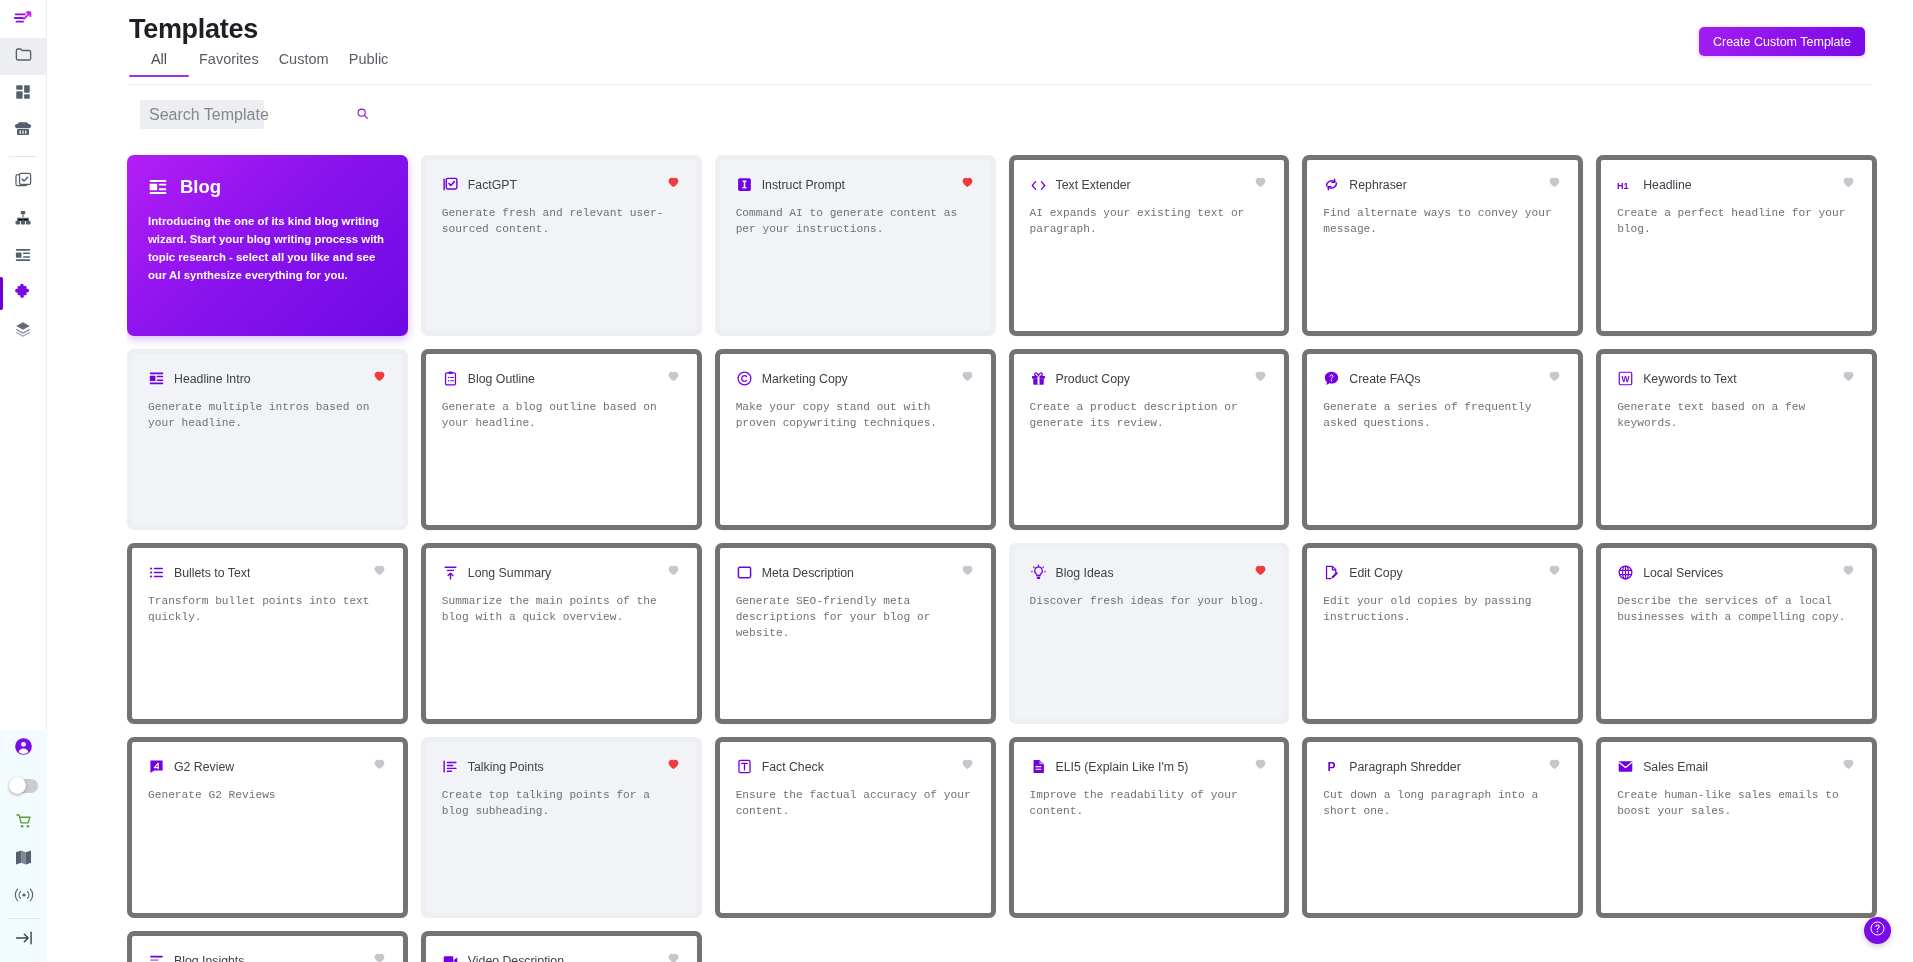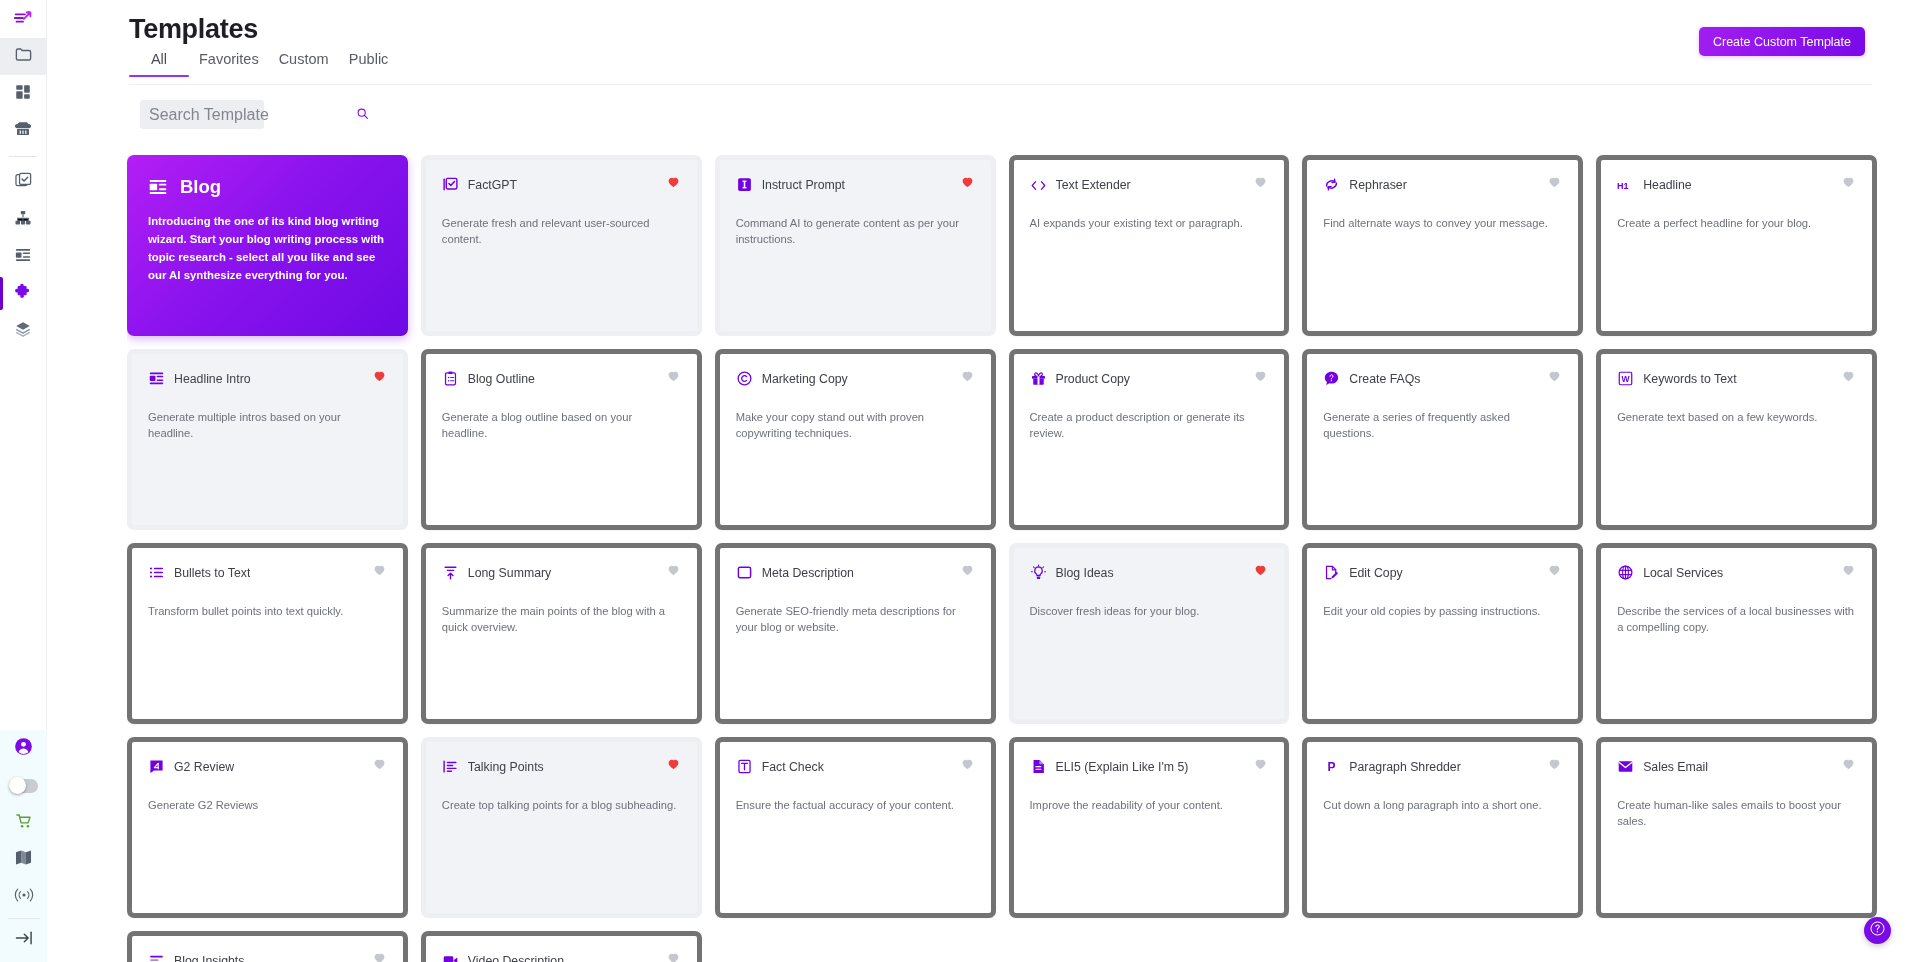--- a/index.html
+++ b/index.html
@@ -127,21 +127,21 @@
     font-size: 12.3px; color: #3f4149; white-space: nowrap;
     overflow: hidden; text-overflow: ellipsis;
   }
   .heart {
     position: absolute; right: 16px; top: 15px;
     width: 15px; height: 15px; cursor: pointer; color: #c4c7cd;
   }
   .heart.on { color: #ee3b3b; }
   .heart svg { display: block; width: 15px; height: 14px; }
   .card-desc {
-    margin-top: 23px; font-size: 11.2px; line-height: 1.42; color: #6e717a;
+    margin-top: 13px; font-size: 11.2px; line-height: 1.42; color: #6e717a; font-family: Liberation Mono, monospace;
   }
 
   
   .card.feature {
     background: linear-gradient(135deg, #b41ef5 0%, #8b13ee 45%, #6d0ae4 100%);
     border: none; padding: 21px 21px 0 21px;
     box-shadow: 0 3px 10px rgba(130,20,230,.3);
   }
   .feature-head { display: flex; align-items: center; gap: 12px; }
   .feature-icon { width: 20px; height: 20px; color: #ffffff; }

